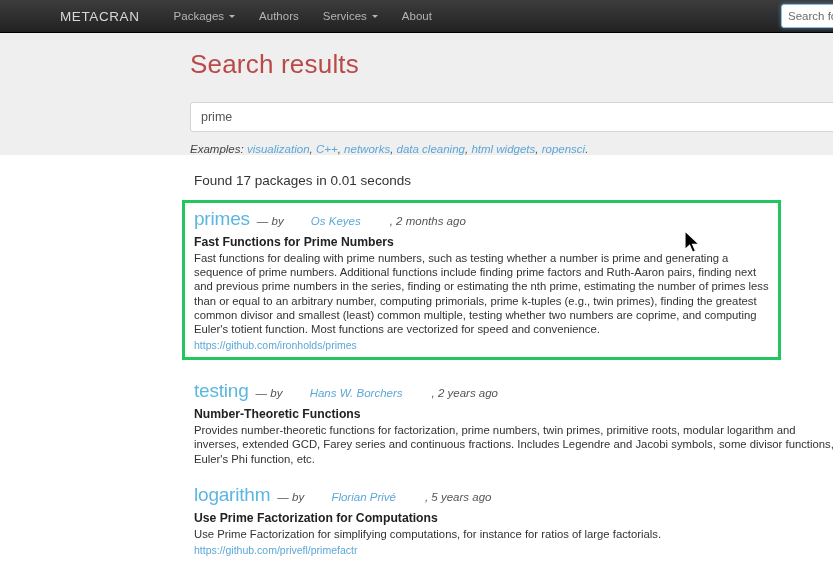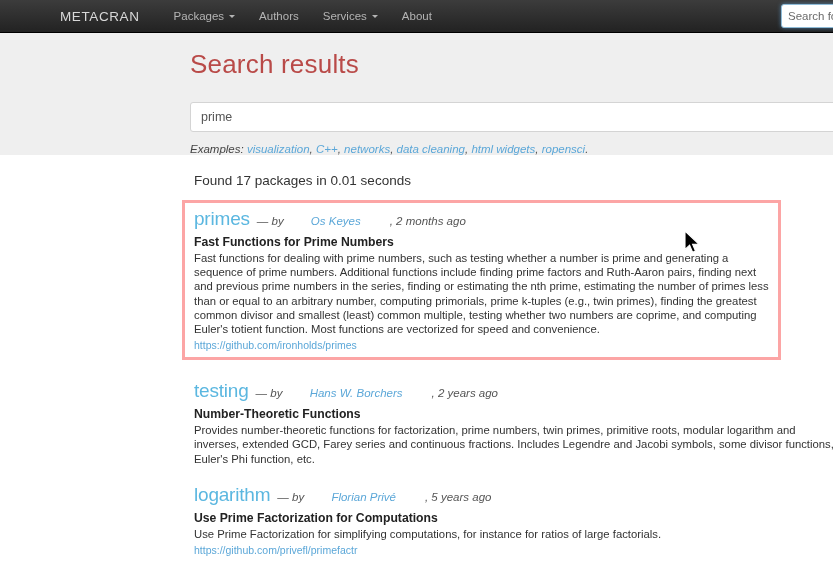--- a/index.html
+++ b/index.html
@@ -122,21 +122,21 @@
     color: #333;
     margin-bottom: 12px;
   }
   .result {
     width: 648px;
     margin-left: 190px;
     padding: 4px 0 0 4px;
     margin-bottom: 14px;
   }
   .result.highlight {
-    border: 3px solid #fca5a5;
+    border: 3px solid #22c55e;
     margin-left: 182px;
     width: 600px;
     width: 599px;
     padding: 5px 8px 6px 9px;
     margin-bottom: 16px;
     background: #fff;
   }
   .result-head {
     display: flex;
     align-items: baseline;

